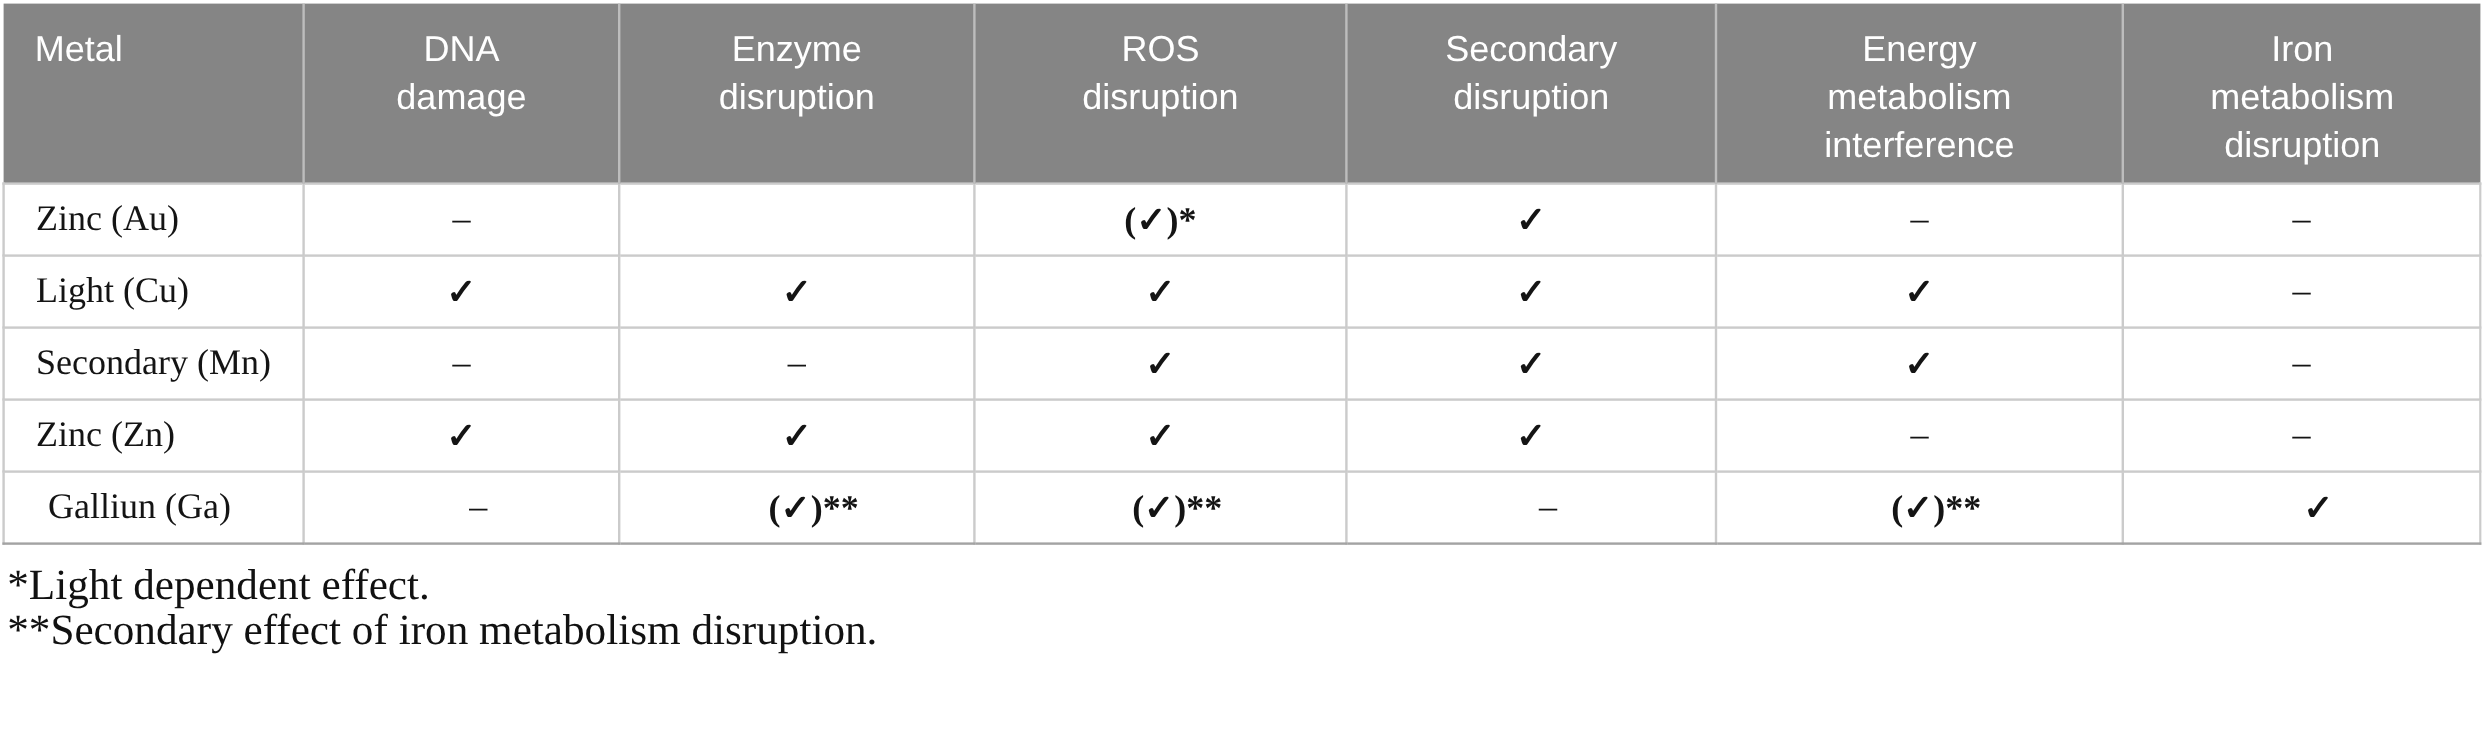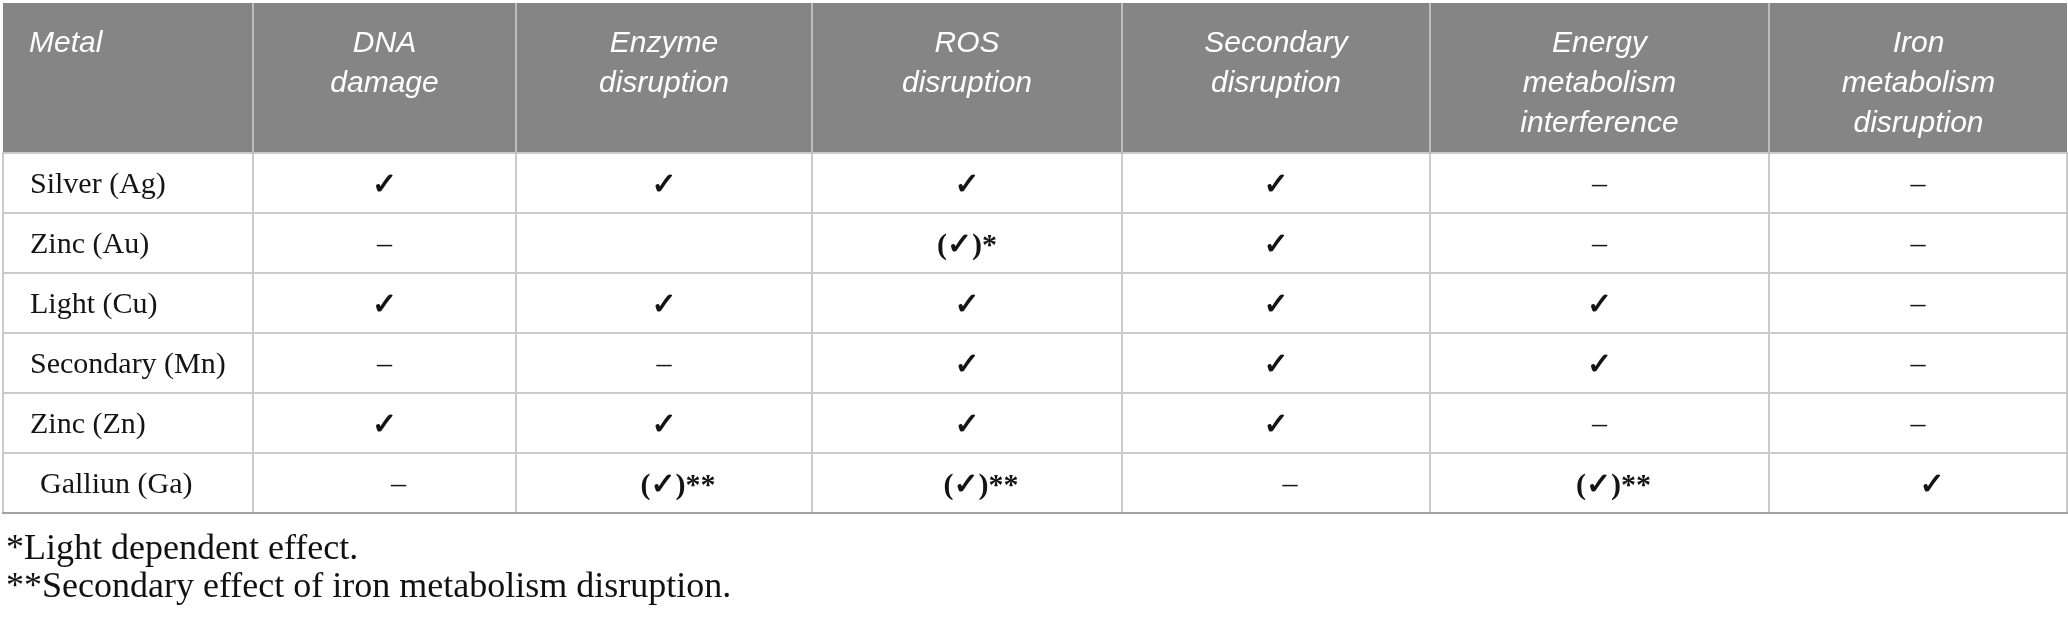--- a/index.html
+++ b/index.html
@@ -29,21 +29,20 @@
     font-weight: 400;
     font-size: 30px;
     line-height: 40px;
     height: 150px;
     vertical-align: top;
     padding: 19px 8px 0 8px;
     text-align: center;
     white-space: pre-line;
     border-left: 2px solid #bdbdbd;
     box-sizing: border-box;
-    font-style: italic;
   }
   table.metal-table thead th.first {
     text-align: left;
     padding-left: 26px;
     border-left: none;
   }
   table.metal-table thead th.last { border-right: none; }
   table.metal-table tbody td {
     height: 60px;
     font-size: 30px;
@@ -98,29 +97,20 @@
         <th>Energy
 metabolism
 interference</th>
         <th class="last">Iron
 metabolism
 disruption</th>
       </tr>
     </thead>
     <tbody>
       <tr>
-        <td class="row-label">Silver (Ag)</td>
-        <td style="font-weight: 700;">✓</td>
-        <td style="font-weight: 700;">✓</td>
-        <td style="font-weight: 700;">✓</td>
-        <td style="font-weight: 700;">✓</td>
-        <td>–</td>
-        <td>–</td>
-      </tr>
-      <tr>
         <td class="row-label">Zinc (Au)</td>
         <td>–</td>
         <td></td>
         <td style="font-weight: 700;">(✓)*</td>
         <td style="font-weight: 700;">✓</td>
         <td>–</td>
         <td>–</td>
       </tr>
       <tr>
         <td class="row-label">Light (Cu)</td>

